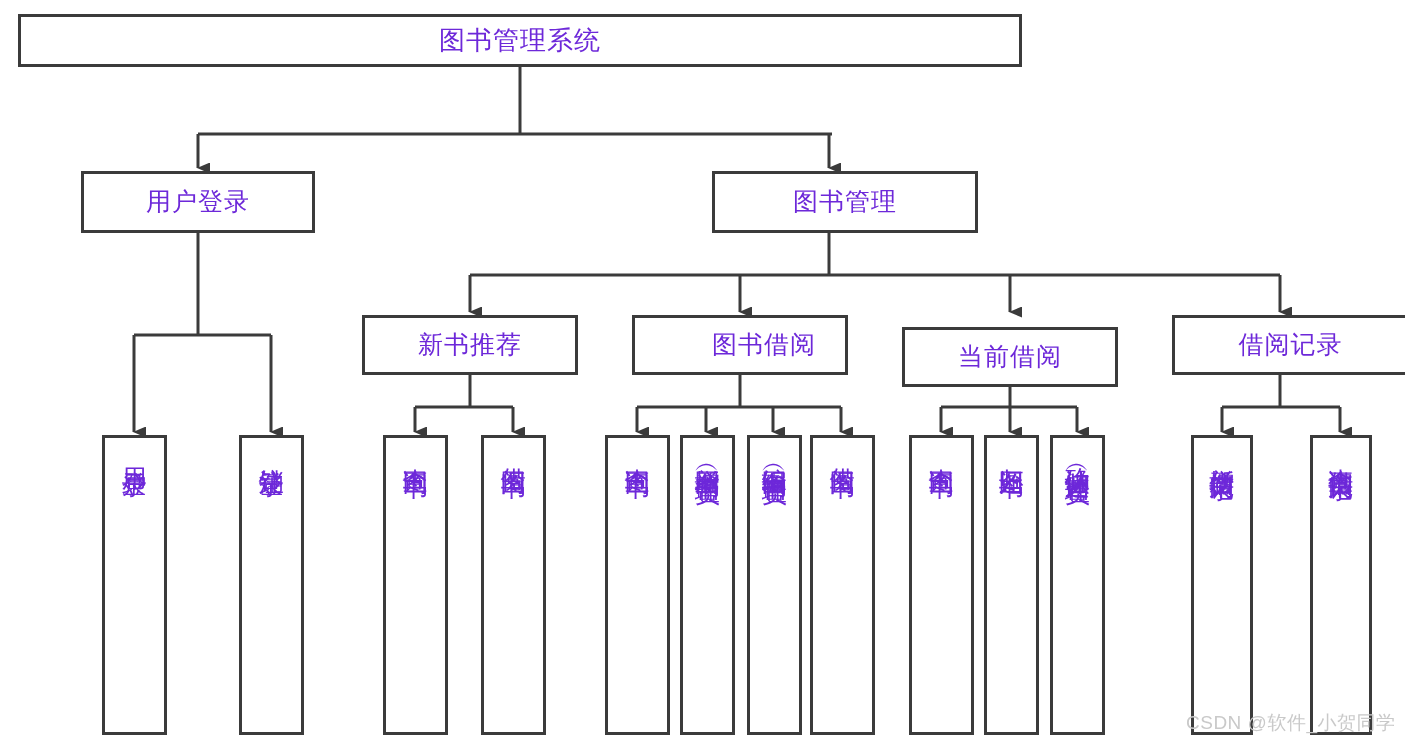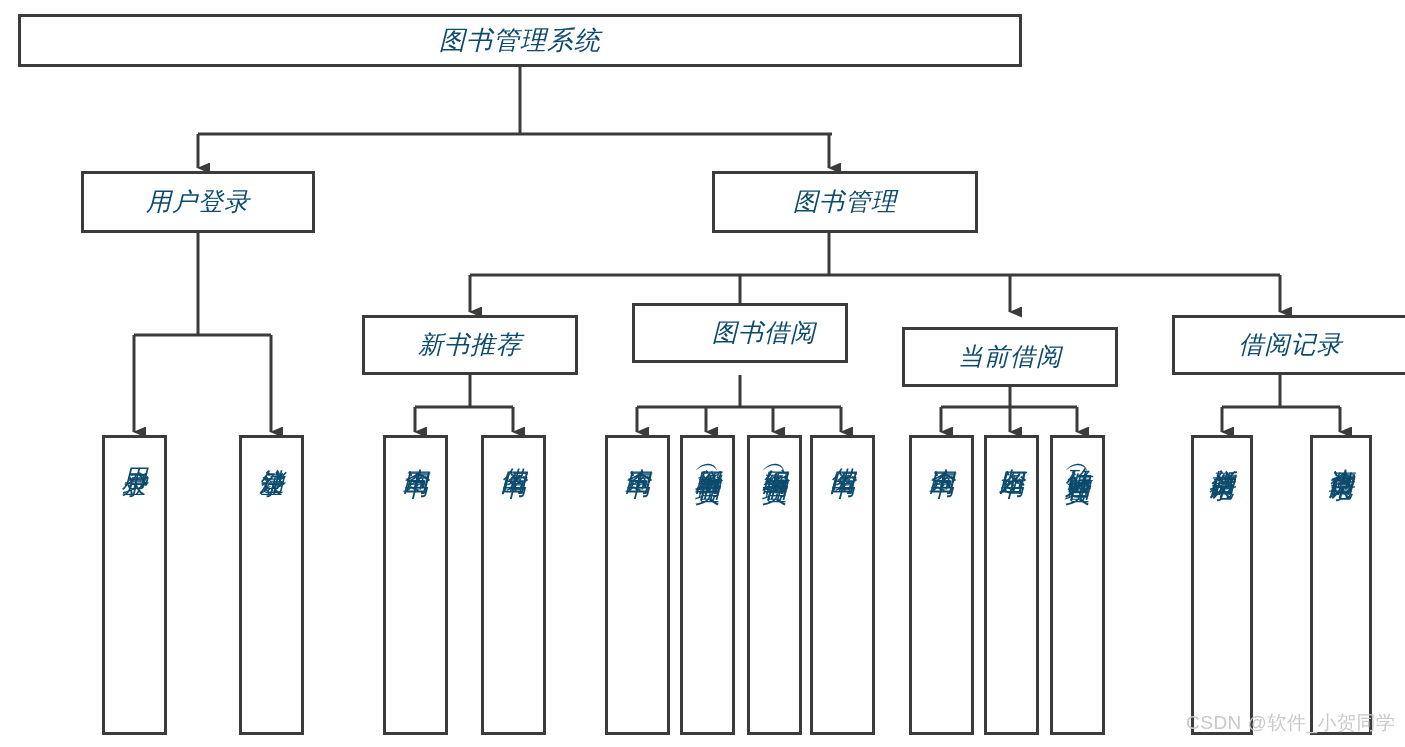--- a/index.html
+++ b/index.html
@@ -3,21 +3,21 @@
 <meta charset="utf-8">
 <style>
   html,body{margin:0;padding:0;background:#ffffff;}
   body{width:1405px;height:747px;position:relative;overflow:hidden;
        font-family:"Liberation Sans","DejaVu Sans",sans-serif;color:#3a3a3a;}
   #canvas{position:absolute;inset:0;width:1405px;height:747px;}
   svg.wires{position:absolute;left:0;top:0;width:1405px;height:747px;pointer-events:none;}
 
   .node{position:absolute;box-sizing:border-box;background:#ffffff;
         border:3px solid #3b3b3b;display:flex;align-items:center;justify-content:center;}
-  .node .lbl{display:block;text-align:center;color:#0c4a6e;letter-spacing:1px;font-style:italic;}
+  .node .lbl{display:block;text-align:center;color:#6d28d9;letter-spacing:1px;}
 
   
   .h .lbl{font-size:25px;line-height:1.1;white-space:nowrap;}
   .root .lbl{font-size:26px;}
 
   
   .v{align-items:flex-start;justify-content:center;padding-top:10px;}
   .v .lbl{writing-mode:vertical-rl;text-orientation:upright;
           font-size:25px;line-height:1.22;letter-spacing:2px;
           white-space:nowrap;height:auto;}
@@ -88,21 +88,21 @@
   <div class="node h" style="left:81px;top:171px;width:234px;height:62px;">
     <span class="lbl">用户登录</span>
   </div>
   <div class="node h" style="left:712px;top:171px;width:266px;height:62px;">
     <span class="lbl">图书管理</span>
   </div>
 
   <div class="node h" style="left:362px;top:315px;width:216px;height:60px;">
     <span class="lbl">新书推荐</span>
   </div>
-  <div class="node h" style="left:632px;top:303px;width:216px;height:60px;padding-left:48px;">
+  <div class="node h" style="left:632px;top:315px;width:216px;height:60px;padding-left:48px;">
     <span class="lbl">图书借阅</span>
   </div>
   <div class="node h" style="left:902px;top:315px;width:216px;height:60px;margin-top:12px;">
     <span class="lbl">当前借阅</span>
   </div>
   <div class="node h" style="left:1172px;top:315px;width:237px;height:60px;">
     <span class="lbl">借阅记录</span>
   </div>
 
   <div class="node v" style="left:102px;top:435px;width:65px;height:300px;">

